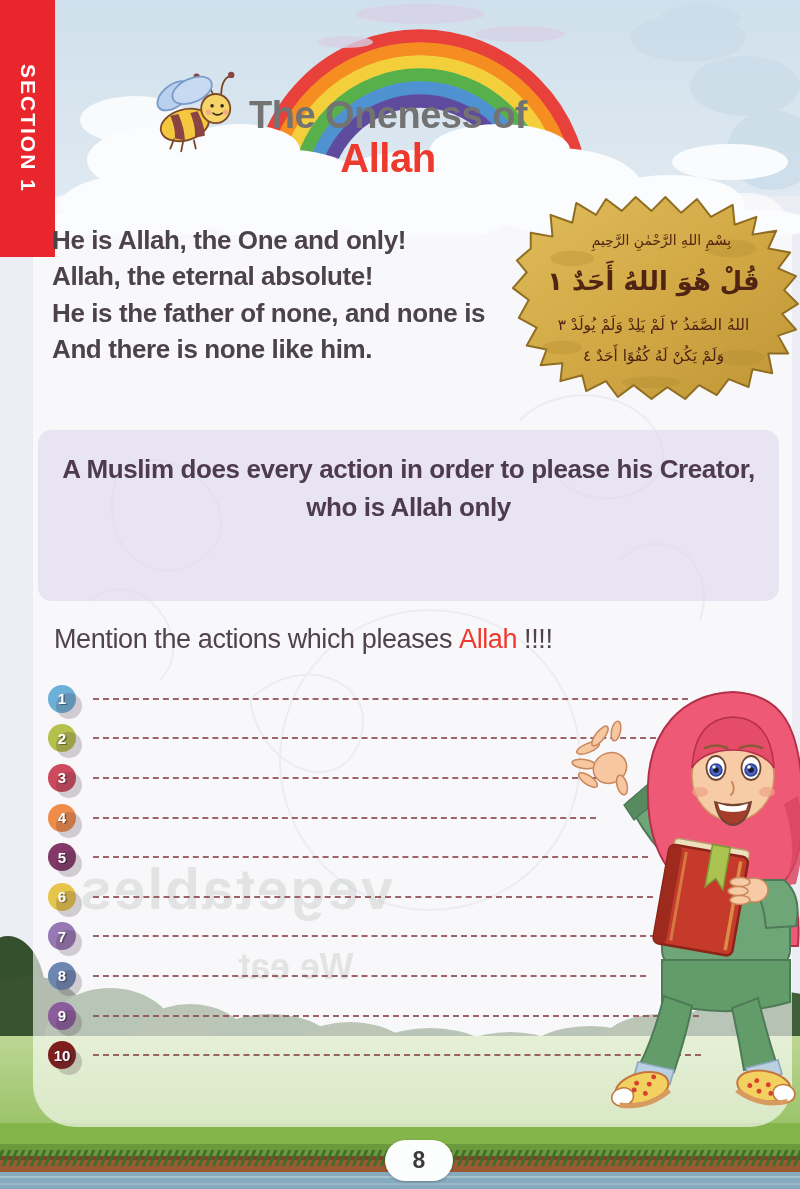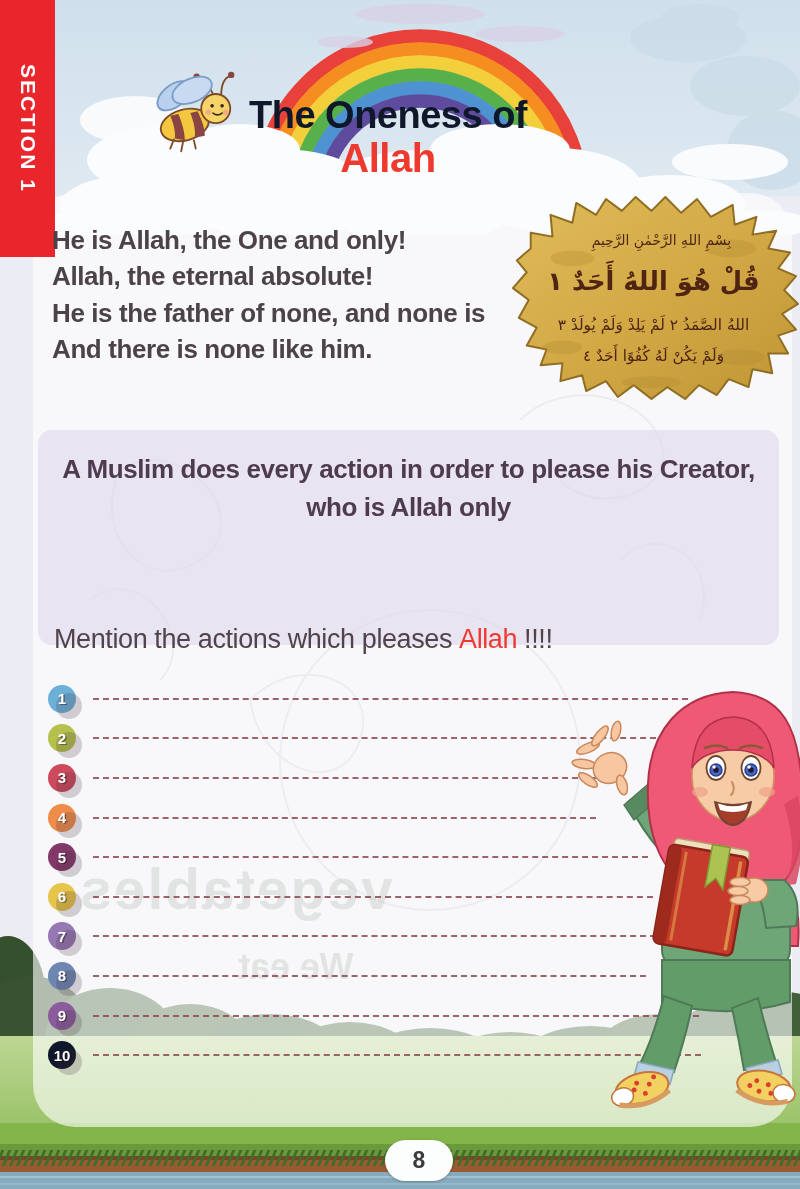--- a/index.html
+++ b/index.html
@@ -23,36 +23,36 @@
   .section-bar{position:absolute;left:0;top:0;width:55px;height:257px;background:#e8262c;
                z-index:5;display:flex;align-items:center;justify-content:center;}
   .section-bar span{writing-mode:vertical-rl;color:#fff;font-weight:bold;font-size:21px;
                     letter-spacing:2px;}
 
   
   .rainbow{position:absolute;left:246px;top:24px;z-index:4;}
   .clouds{position:absolute;left:0;top:0;z-index:4;}
   .bee{position:absolute;left:143px;top:68px;z-index:6;}
   .title1{position:absolute;left:198px;top:94px;width:380px;text-align:center;z-index:6;
-          font-size:38px;font-weight:800;color:#0f172a;letter-spacing:-0.5px;}
+          font-size:38px;font-weight:800;color:#737373;letter-spacing:-0.5px;}
   .title2{position:absolute;left:198px;top:136px;width:380px;text-align:center;z-index:6;
           font-size:40px;font-weight:800;color:#ee3a2e;letter-spacing:-0.5px;}
 
   
   .verse{position:absolute;left:52px;top:222px;width:505px;z-index:6;text-align:left;
          font-size:26px;line-height:36.3px;font-weight:600;color:#4b4349;letter-spacing:-0.4px;}
 
   .parchment{position:absolute;left:503px;top:188px;z-index:6;}
   .parchment text{font-family:"DejaVu Sans",sans-serif;fill:#4f2413;direction:rtl;}
   .p-bism{font-size:14px;}
   .p-main{font-size:26px;font-weight:bold;}
   .p-small{font-size:15.5px;}
 
   
-  .info-box{position:absolute;left:38px;top:430px;width:741px;height:215px;z-index:6;
+  .info-box{position:absolute;left:38px;top:430px;width:741px;height:171px;z-index:6;
             background:rgba(224,216,237,0.65);border-radius:14px;text-align:center;
             padding-top:20px;box-sizing:border-box;}
   .info-box div{font-size:26px;line-height:38px;font-weight:600;color:#4e3b50;letter-spacing:-0.4px;}
 
   
   .heading{position:absolute;left:54px;top:624px;z-index:6;font-size:27px;font-weight:400;
            letter-spacing:-0.4px;color:#51434a;white-space:nowrap;}
   .heading .hl{color:#ee3a2e;margin:0 7px;}
 
   
@@ -293,21 +293,21 @@
         </div>
       <div class="dash-line d8"></div>
     </div>
     <div class="row">
       <div class="num-circle" style="background: rgb(138, 92, 156);">
           <span>9</span>
         </div>
       <div class="dash-line d9"></div>
     </div>
     <div class="row">
-      <div class="num-circle" style="background: #0f172a;">
+      <div class="num-circle" style="background: #7f1d1d;">
           <span>10</span>
         </div>
       <div class="dash-line d10"></div>
     </div>
   </div>
 
   <svg class="girl" width="245" height="425" viewBox="0 0 245 425">
 
     <path d="M142,200 C115,185 88,155 70,118 L98,96 C114,130 134,160 158,182 Z" fill="#6fa678" stroke="#4f7a57" stroke-width="2"></path>
     <polygon points="66,121 96,95 106,110 76,136" fill="#588a60" stroke="#4f7a57" stroke-width="1.5"></polygon>

